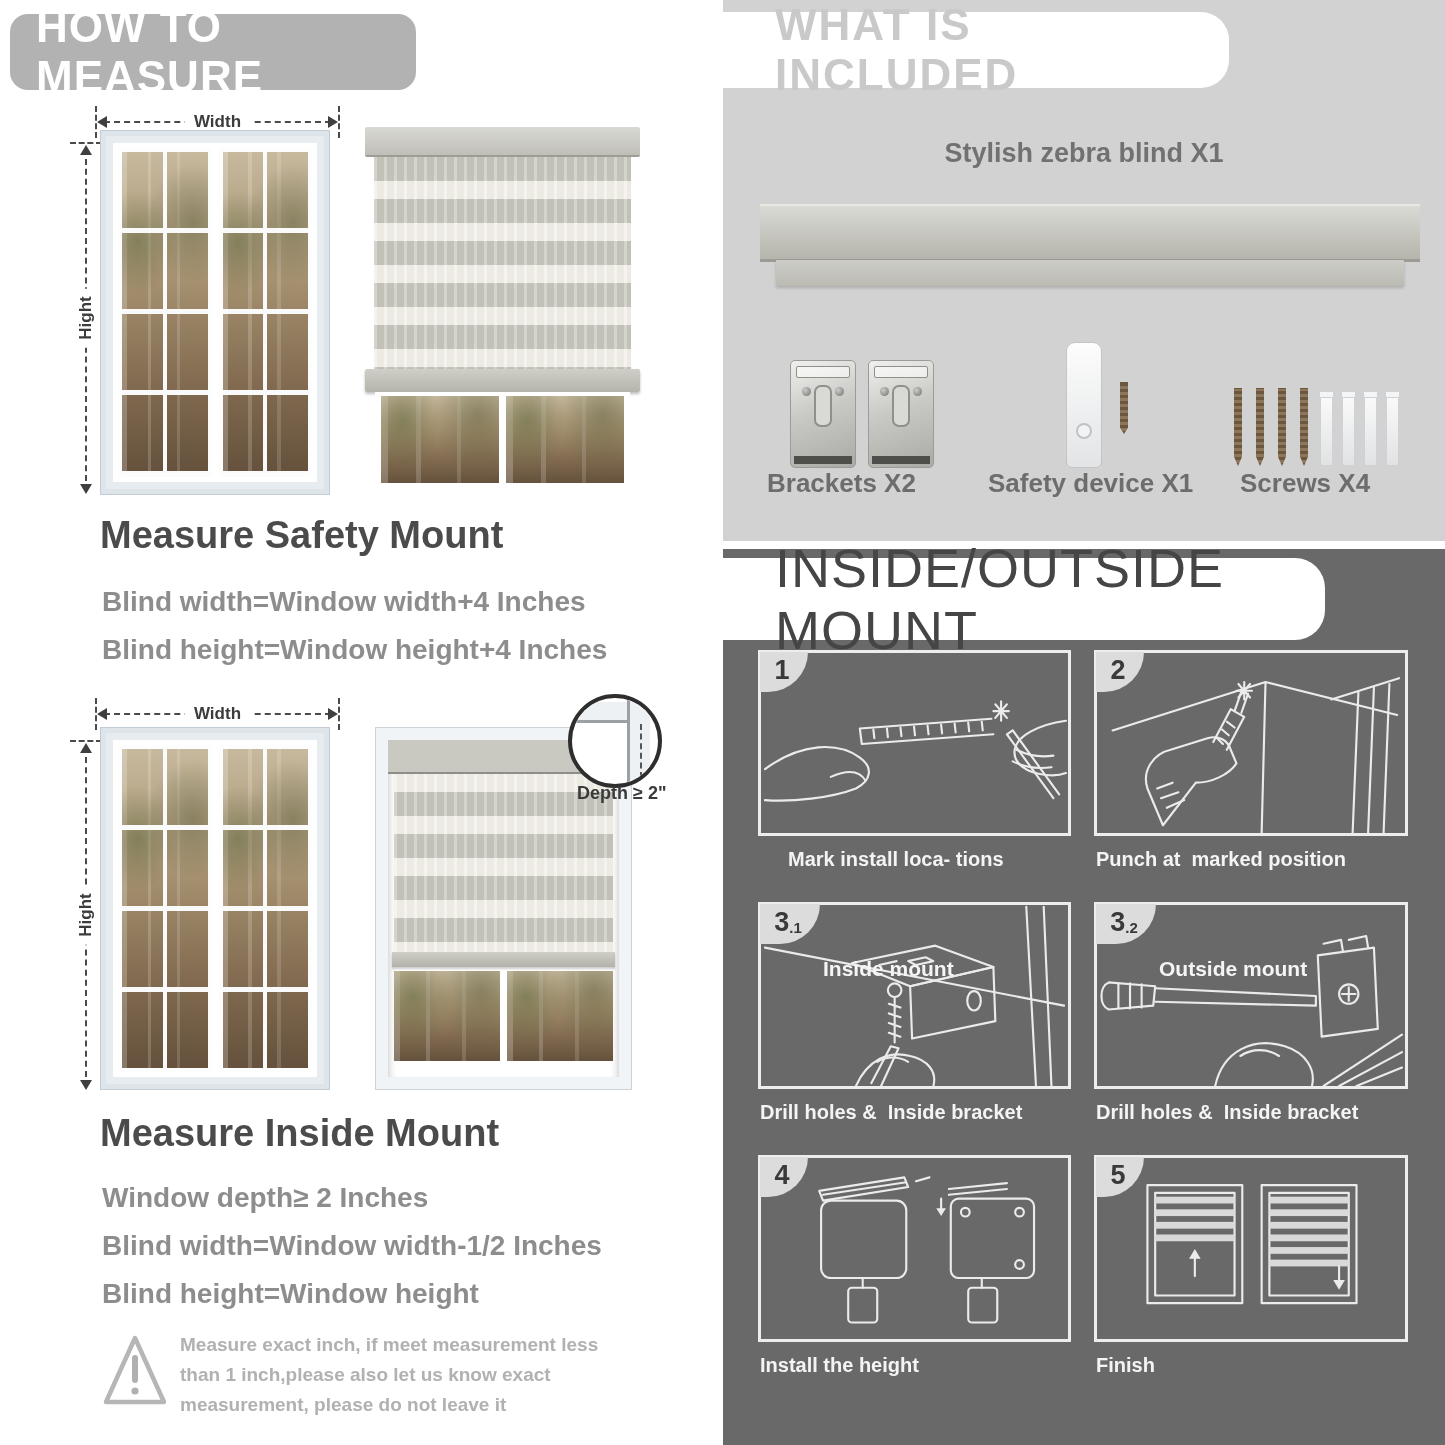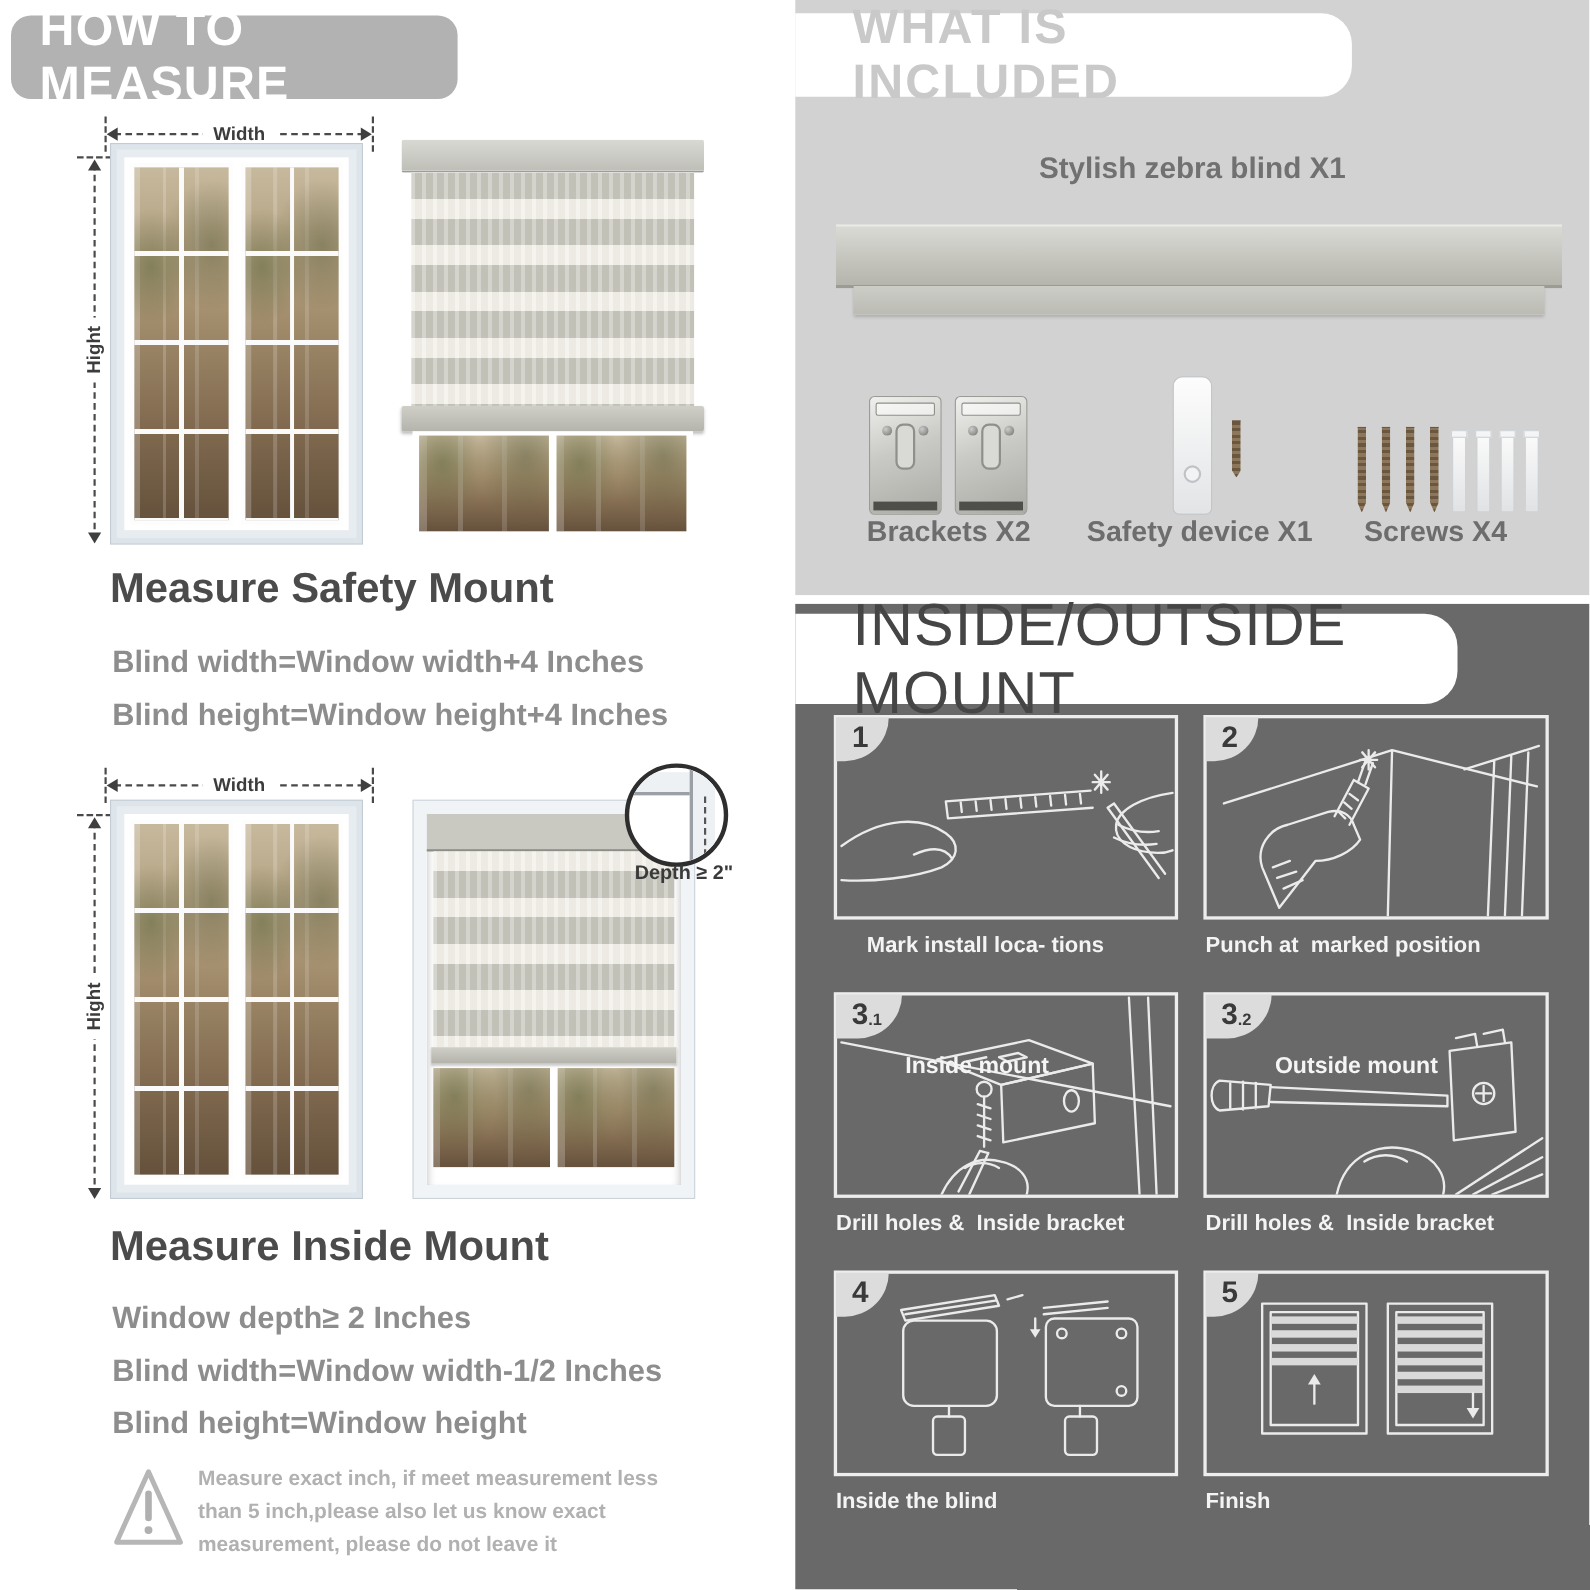--- a/index.html
+++ b/index.html
@@ -233,21 +233,21 @@
 <div class="abs h-title" style="left:100px;top:1112px;">Measure Inside Mount</div>
 <div class="abs h-line" style="left:102px;top:1182px;">Window depth≥ 2 Inches</div>
 <div class="abs h-line" style="left:102px;top:1230px;">Blind width=Window width-1/2 Inches</div>
 <div class="abs h-line" style="left:102px;top:1278px;">Blind height=Window height</div>
 
 <svg class="abs" style="left:100px;top:1330px;" width="70" height="86" viewBox="0 0 70 86">
   <path d="M35,8 L64,72 L6,72 Z" fill="none" stroke="#b6b6b6" stroke-width="4.5" stroke-linejoin="round"></path>
   <line x1="35" y1="28" x2="35" y2="50" stroke="#b0b0b0" stroke-width="6" stroke-linecap="round"></line>
   <circle cx="35" cy="61" r="3.6" fill="#b0b0b0"></circle>
 </svg>
-<div class="abs warn-text" style="left:180px;top:1330px;">Measure exact inch, if meet measurement less than 5 inch,please also let us know exact measurement, please do not leave it</div>
+<div class="abs warn-text" style="left:180px;top:1330px;">Measure exact inch, if meet measurement less than 1 inch,please also let us know exact measurement, please do not leave it</div>
 
 <div class="abs light-section"></div>
 <div class="abs included-banner">
   <span>WHAT IS INCLUDED</span>
 </div>
 <div class="abs product-label">Stylish zebra blind X1</div>
 <div class="abs headrail-main"></div>
 <div class="abs headrail-lip"></div>
 
 <div class="abs bracket" style="left:790px;top:360px;">
@@ -270,21 +270,21 @@
 <div class="abs screw" style="left:1120px;top:382px;height:52px;"></div>
 <div class="abs screw" style="left:1234px;top:388px;height:78px;"></div>
 <div class="abs screw" style="left:1256px;top:388px;height:78px;"></div>
 <div class="abs screw" style="left:1278px;top:388px;height:78px;"></div>
 <div class="abs screw" style="left:1300px;top:388px;height:78px;"></div>
 <div class="abs anchor" style="left:1320px;top:390px;height:74px;"></div>
 <div class="abs anchor" style="left:1342px;top:390px;height:74px;"></div>
 <div class="abs anchor" style="left:1364px;top:390px;height:74px;"></div>
 <div class="abs anchor" style="left:1386px;top:390px;height:74px;"></div>
 
-<div class="abs item-label" style="left:788px;top:468px;">Brackets X2</div>
+<div class="abs item-label" style="left:767px;top:468px;">Brackets X2</div>
 <div class="abs item-label" style="left:988px;top:468px;">Safety device X1</div>
 <div class="abs item-label" style="left:1240px;top:468px;">Screws X4</div>
 
 <div class="abs dark-section"></div>
 <div class="abs mount-banner">
   <span>INSIDE/OUTSIDE MOUNT</span>
 </div>
 
 <div class="abs step" style="left:758px;top:650px;width:313px;height:186px;">
   <svg class="art" viewBox="0 0 313 186">
@@ -375,21 +375,21 @@
     <circle cx="209" cy="56" r="4.5"></circle>
     <circle cx="265" cy="56" r="4.5"></circle>
     <circle cx="265" cy="110" r="4.5"></circle>
     <path d="M226,124 L226,134"></path>
     <rect x="212" y="134" width="30" height="36" rx="4"></rect>
   </svg>
   <div class="badge">
     <span class="b-num">4</span>
   </div>
 </div>
-<div class="abs caption" style="left:760px;top:1354px;">Inside the blind</div>
+<div class="abs caption" style="left:760px;top:1354px;">Install the height</div>
 
 <div class="abs step" style="left:1094px;top:1155px;width:314px;height:187px;">
   <svg class="art" viewBox="0 0 314 187">
     <rect x="50" y="28" width="98" height="122"></rect>
     <rect x="58" y="36" width="82" height="106"></rect>
     <rect class="fillband" x="58" y="40" width="82" height="7"></rect>
     <rect class="fillband" x="58" y="53" width="82" height="7"></rect>
     <rect class="fillband" x="58" y="66" width="82" height="7"></rect>
     <rect class="fillband" x="58" y="79" width="82" height="7"></rect>
     <path d="M99,122 L99,100"></path>

